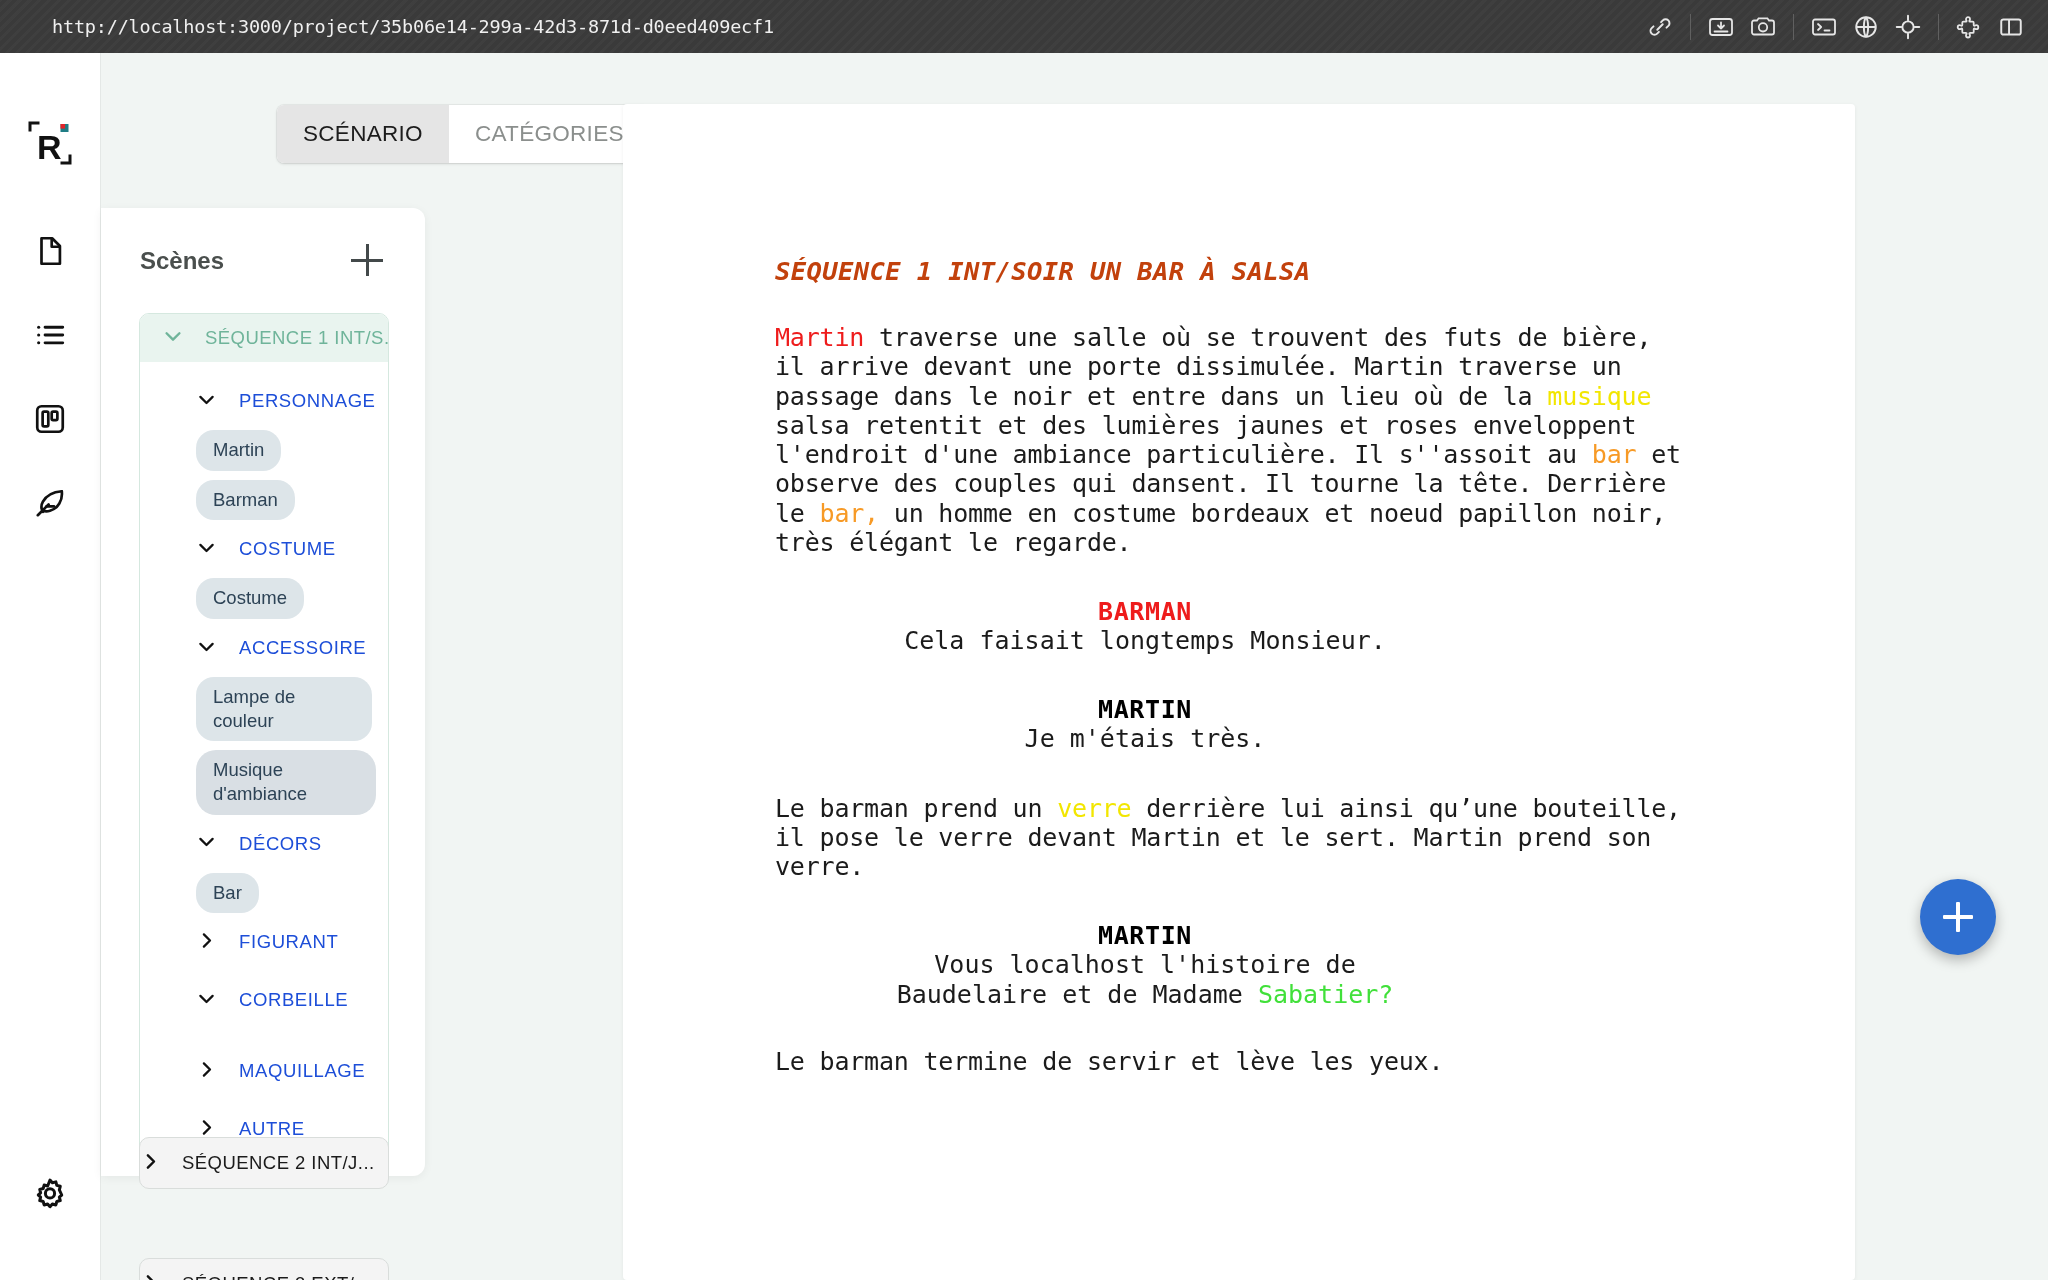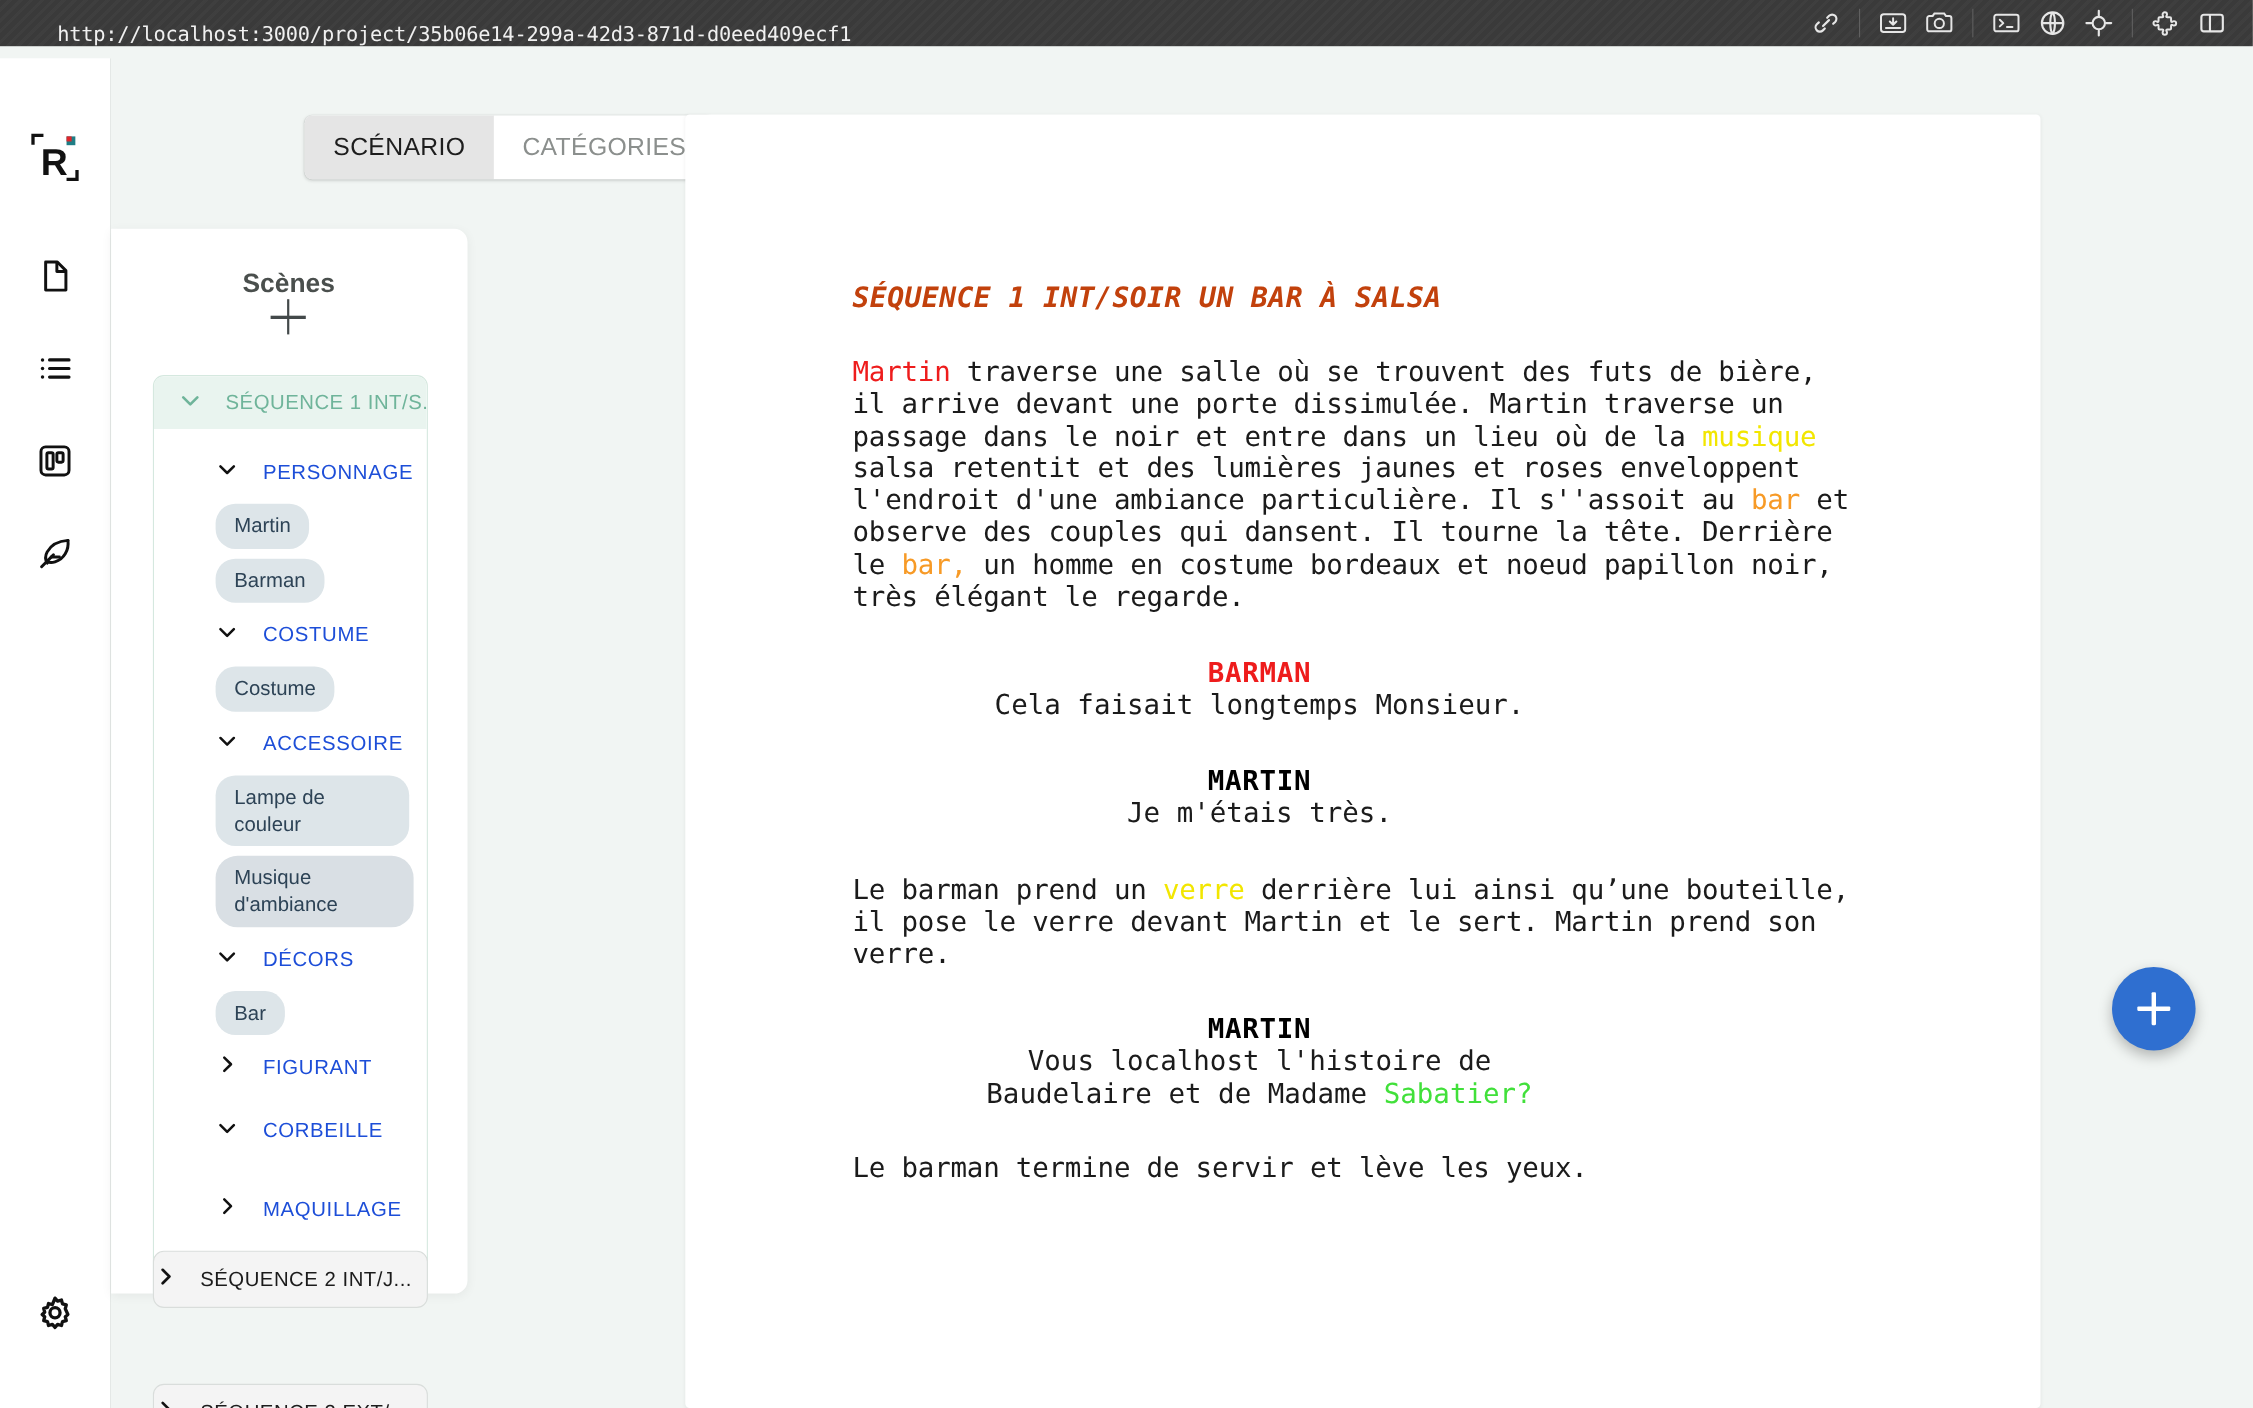--- a/index.html
+++ b/index.html
@@ -6,25 +6,25 @@
   html, body {
     width: 2048px; height: 1280px;
     overflow: hidden;
     background: #f1f5f3;
     font-family: "Liberation Sans", sans-serif;
   }
 
   
   .topbar {
     position: absolute; top: 0; left: 0;
-    width: 2048px; height: 42px;
+    width: 2048px; height: 53px;
     background: #3a3a3a;
     background-image: repeating-linear-gradient(
        -45deg, rgba(255,255,255,.022) 0 3px, rgba(0,0,0,0) 3px 7px);
-    display: flex; align-items: flex-end;
+    display: flex; align-items: center;
     color: #e8e8e8;
   }
   .topbar-info {
     width: 52px; text-align: center;
     font-family: "DejaVu Sans Mono", monospace;
     font-size: 20px; font-weight: bold; color: #ffffff;
     line-height: 1;
   }
   .topbar-url {
     font-family: "DejaVu Sans Mono", monospace;
@@ -86,21 +86,20 @@
     position: absolute; left: 0px; top: 155px;
     width: 324px; height: 968px;
     background: #ffffff;
     border-radius: 0 12px 12px 0;
     box-shadow: 0 2px 10px rgba(0,0,0,.055);
     overflow: hidden;
   }
   .panel-head {
     display: flex; align-items: center; justify-content: space-between;
     padding: 36px 40px 0 39px;
-    flex-direction: column;
   }
   .panel-title { font-size: 24px; font-weight: bold; color: #4a4f4d; }
   .panel-add {
     width: 34px; height: 34px; position: relative; cursor: pointer;
     background: none; border: none;
   }
   .panel-add::before, .panel-add::after {
     content: ""; position: absolute; background: #43494a;
   }
   .panel-add::before { left: 0; top: 15px; width: 32px; height: 2.5px; }

